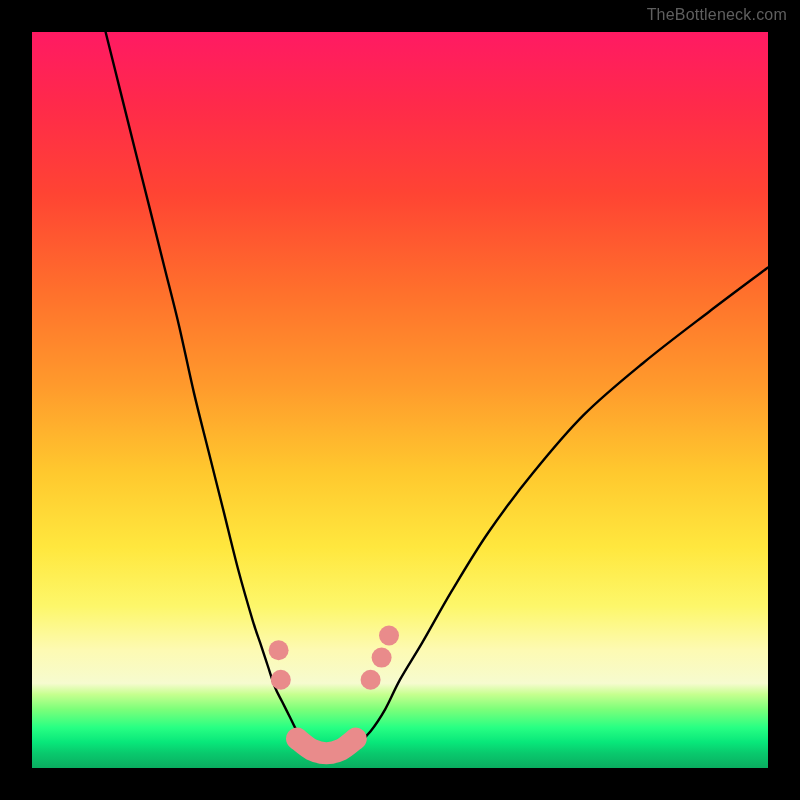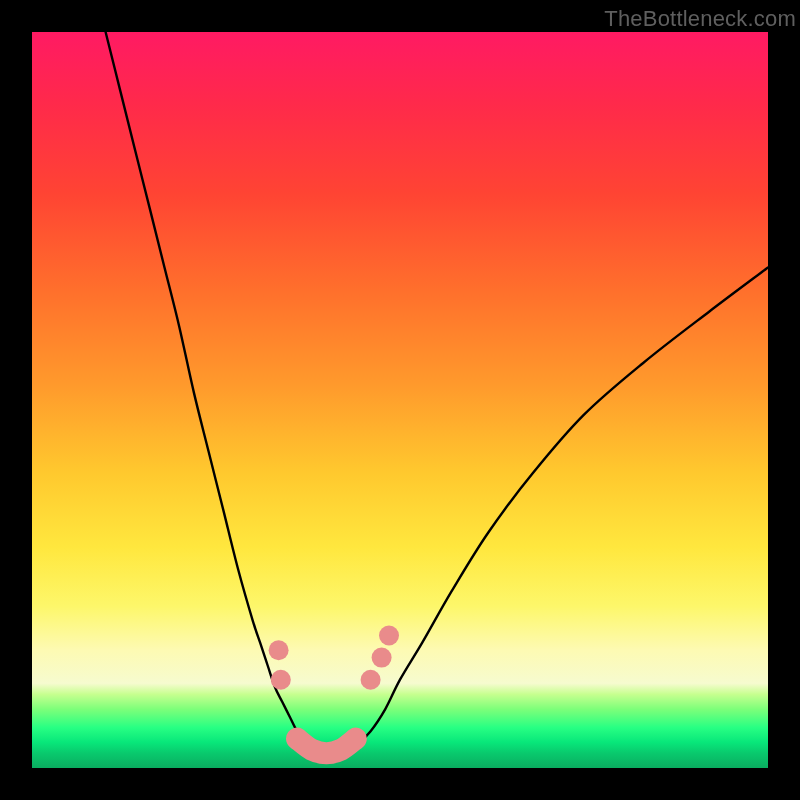--- a/index.html
+++ b/index.html
@@ -42,23 +42,23 @@
       #7dff7a 92%,
       #28ff83 94.5%,
       #08e77a 96.5%,
       #09c96d 98%,
       #0aad60 100%
     );
   }
   .watermark {
     position: absolute;
     top: 6px;
-    right: 4px;
+    right: 13px;
     color: #5f5f5f;
-    font-size: 22px;
+    font-size: 16px;
     letter-spacing: 0.2px;
     user-select: none;
   }
   svg.curves {
     position: absolute;
     left: 0;
     top: 0;
     width: 736px;
     height: 736px;
     overflow: visible;

